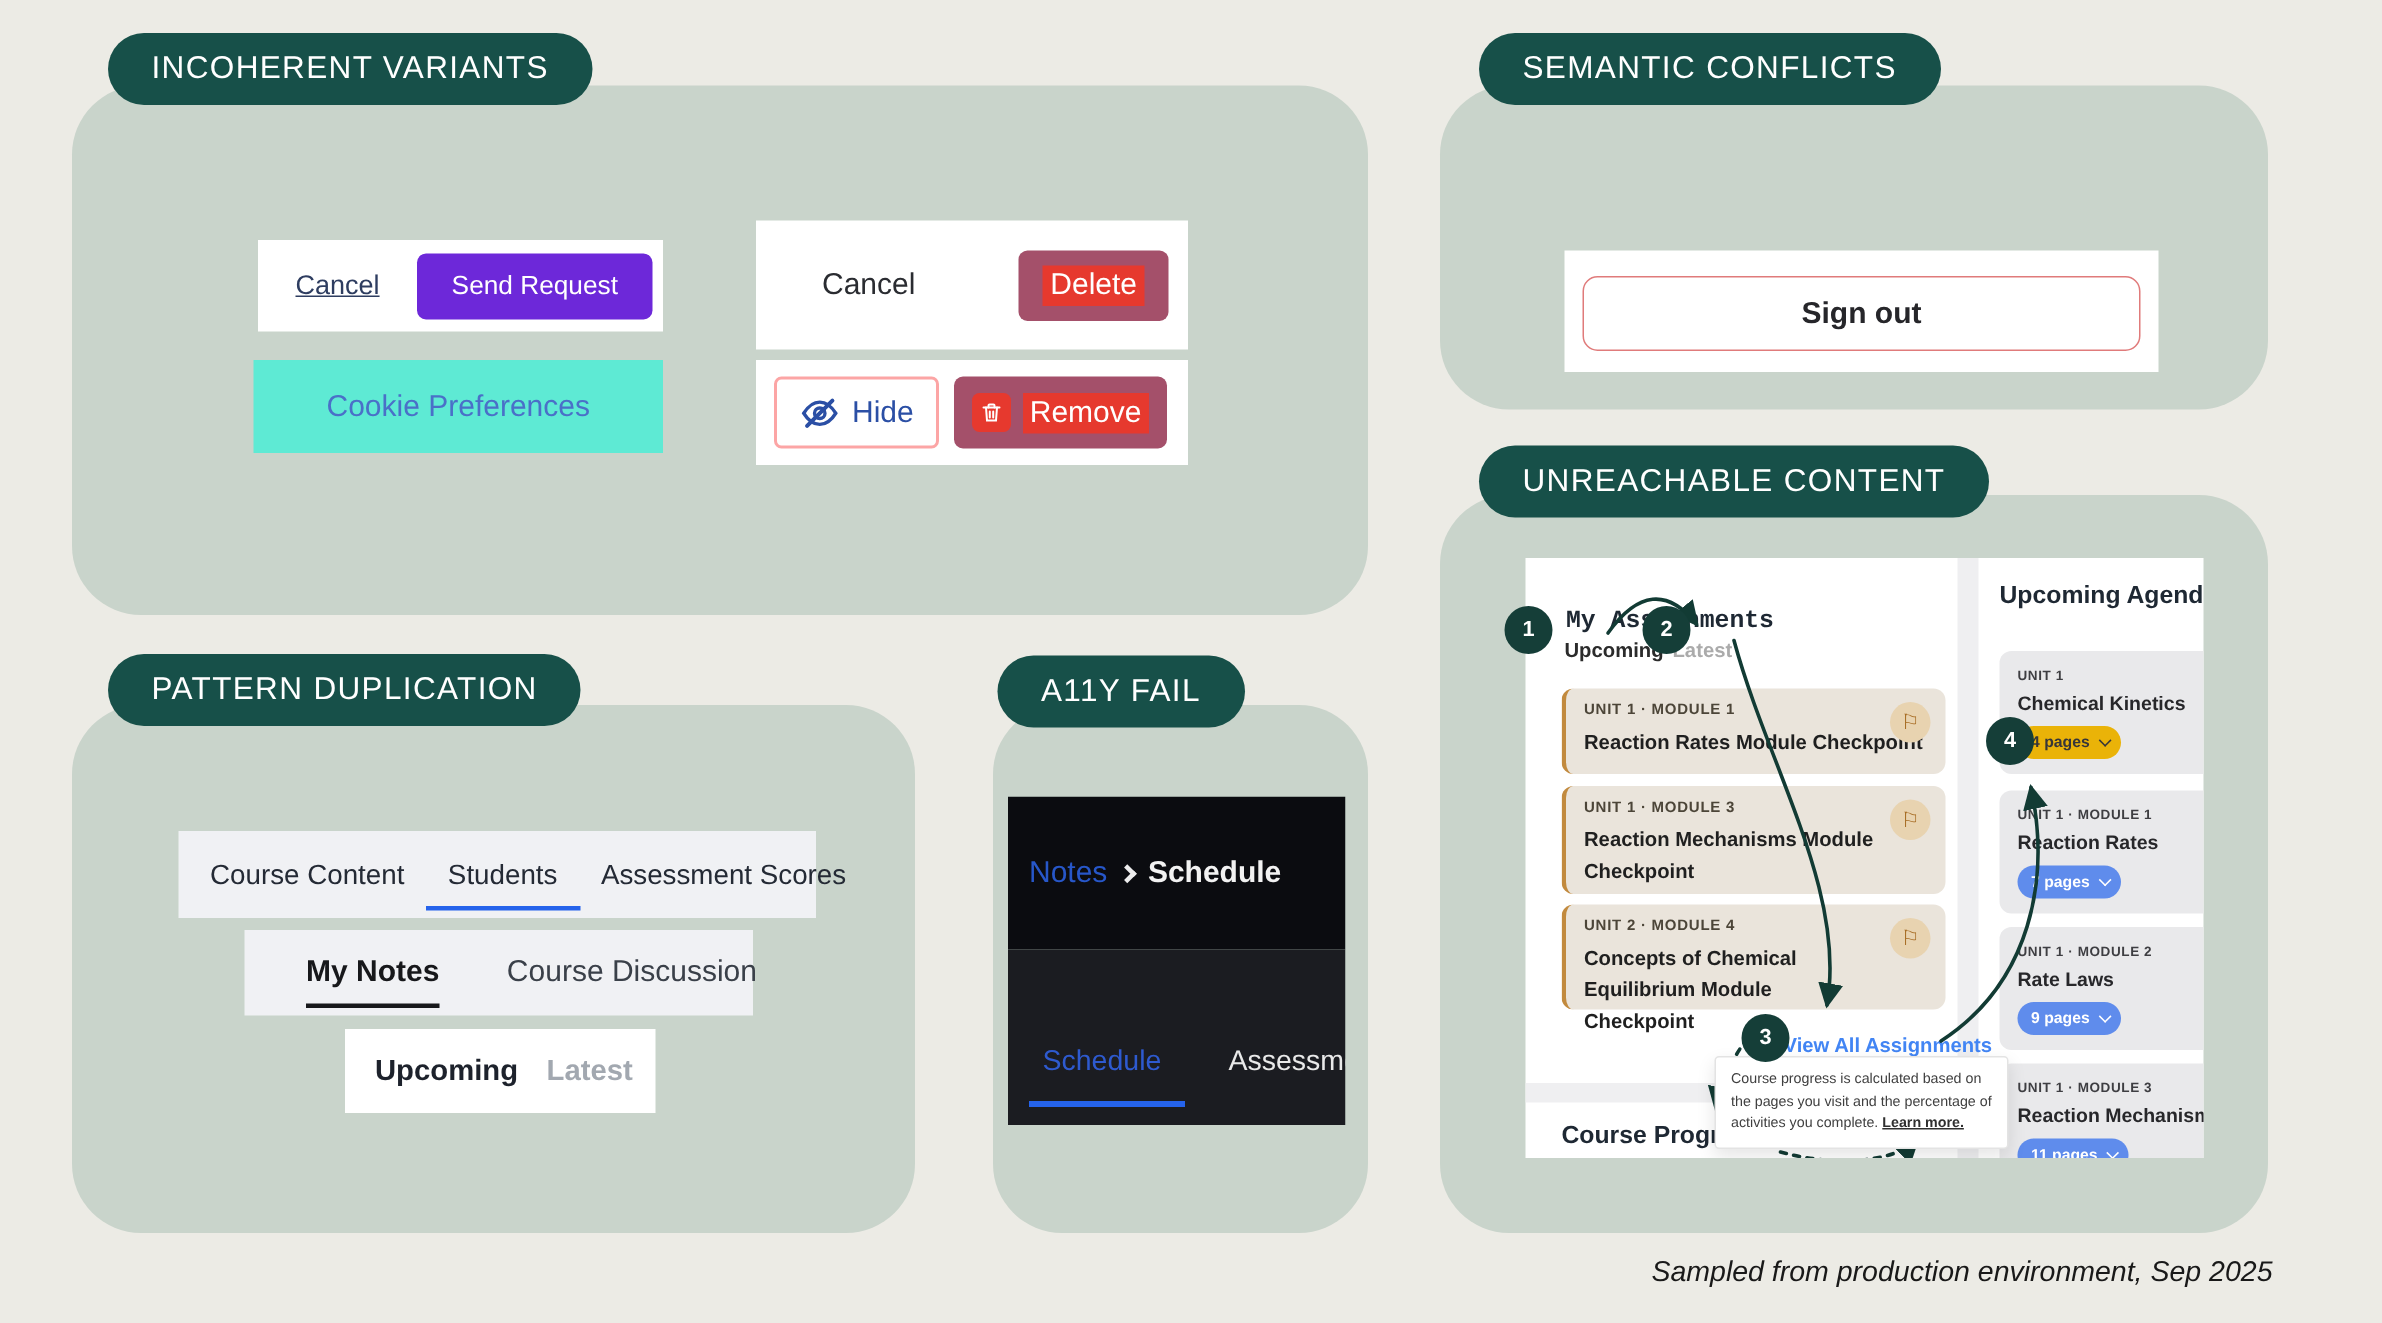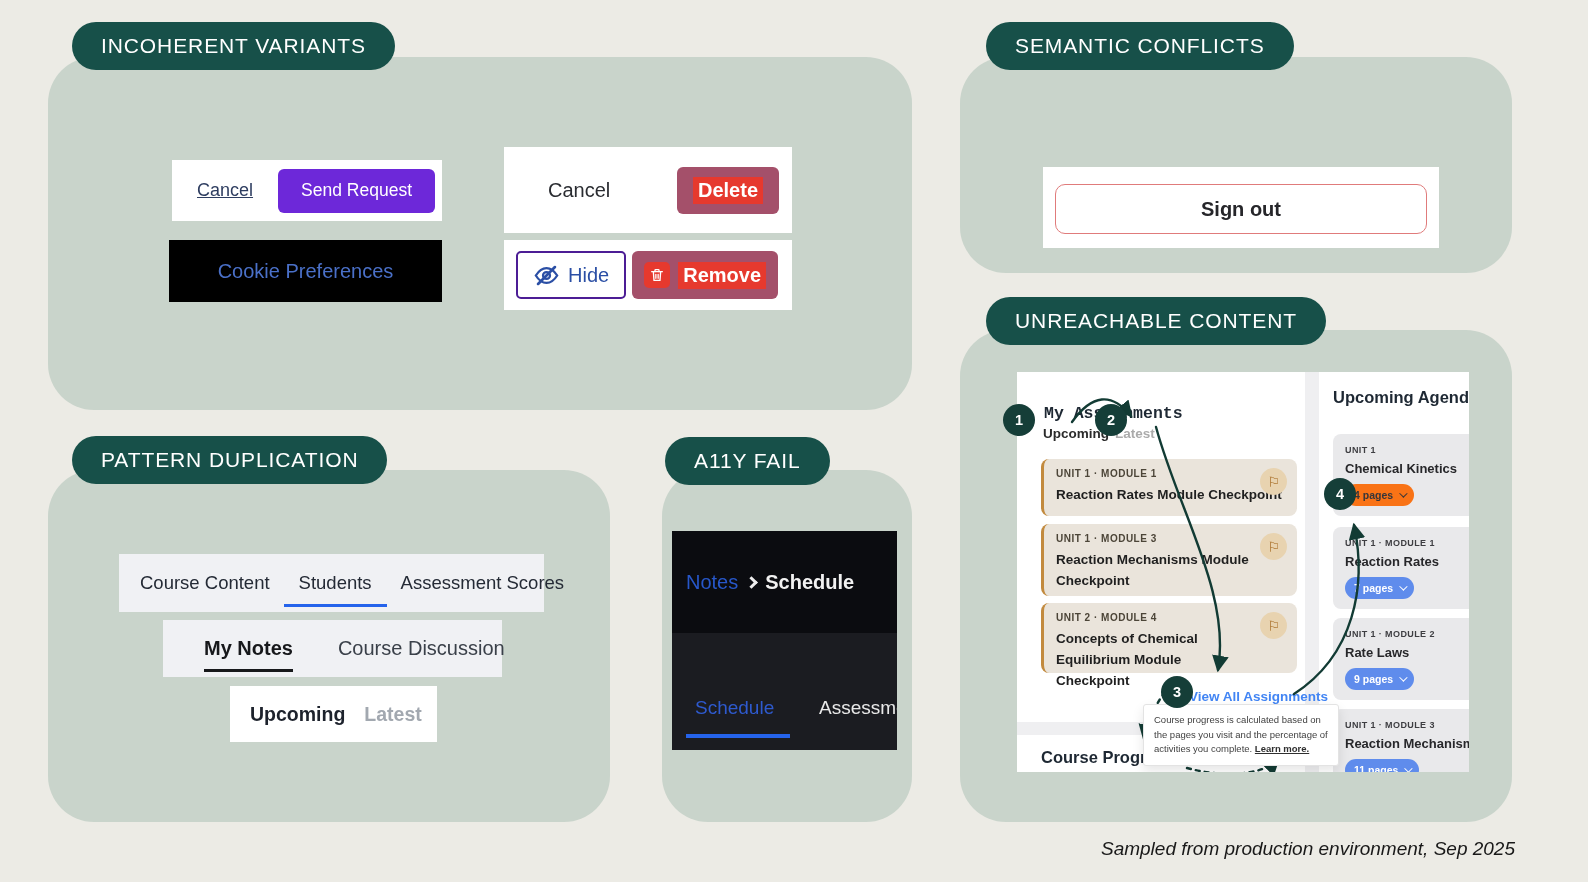--- a/index.html
+++ b/index.html
@@ -11,29 +11,29 @@
   .section { position:absolute; background:#C9D4CB; border-radius:46px; }
   .badge { position:absolute; height:48px; line-height:48px; padding:0 29px; border-radius:26px;
            background:#175049; color:#fff; font-size:21px; letter-spacing:.9px; font-weight:500; white-space:nowrap; z-index:3; }
   .wcard { position:absolute; background:#fff; }
 
   
   .dlgA { left:172px; top:160px; width:270px; height:61px; display:flex; align-items:center; }
   .dlgA .cancel-link { margin-left:25px; font-size:18px; color:#2E3D60; text-decoration:underline; cursor:pointer; }
   .btn-primary { margin-left:auto; margin-right:7px; height:44px; padding:0 23px; background:#6d28d9; color:#fff;
                  font-size:17.5px; font-weight:500; border:none; border-radius:6px; display:flex; align-items:center; cursor:pointer; }
-  .cookie { left:169px; top:240px; width:273px; height:62px; background:#000000; display:flex; align-items:center; justify-content:center;
+  .cookie { left:169px; top:240px; width:273px; height:62px; background:#5eead4; display:flex; align-items:center; justify-content:center;
             font-size:20px; color:#4A70C8; font-weight:500; cursor:pointer; position:absolute; }
   .dlgB { left:504px; top:147px; width:288px; height:86px; display:flex; align-items:center; }
   .dlgB .cancel-plain { margin-left:44px; font-size:20px; color:#2A2C31; cursor:pointer; }
   .btn-delete { margin-left:auto; margin-right:13px; height:47px; padding:0 16px; background:#A4506A; border:none; border-radius:6px;
                 display:flex; align-items:center; cursor:pointer; }
-  .hl-red { background:#E6392E; color:#fff; font-size:20px; font-weight:700; padding:2px 5px; }
+  .hl-red { background:#E6392E; color:#fff; font-size:20px; font-weight:400; padding:2px 5px; }
   .rowB { left:504px; top:240px; width:288px; height:70px; display:flex; align-items:center; }
-  .btn-hide { margin-left:12px; height:48px; padding:0 15px; background:#fff; border:2px solid #4c1d95; border-radius:5px;
+  .btn-hide { margin-left:12px; height:48px; padding:0 15px; background:#fff; border:2px solid #fca5a5; border-radius:5px;
               color:#2B4FA5; font-size:20px; font-weight:500; display:flex; align-items:center; gap:8px; cursor:pointer; }
   .btn-remove { margin-left:auto; margin-right:14px; height:48px; padding:0 12px; background:#A4506A; border:none; border-radius:6px;
                 display:flex; align-items:center; gap:8px; cursor:pointer; }
   .trash-box { width:26px; height:26px; background:#E6392E; border-radius:5px; display:flex; align-items:center; justify-content:center; }
 
   
   .signout-card { left:1043px; top:119px; width:396px; height:81px;margin-top:48px; }
   .btn-signout { position:absolute; left:12px; top:17px; width:372px; height:50px; background:#fff; border:1.5px solid #E07B7B;
                  border-radius:10px; font-size:20px; font-weight:700; color:#26262A; cursor:pointer;
                  font-family:"Liberation Sans","DejaVu Sans",sans-serif; }
@@ -77,21 +77,21 @@
   .cprog { position:absolute; left:24px; top:376px; font-size:16.5px; font-weight:700; color:#1E2833; display:flex; align-items:center; gap:7px; }
   .info-i { font-size:13px; font-weight:400; color:#555; cursor:pointer; }
   .tooltip { position:absolute; left:126px; top:332px; width:196px; background:#fff; border:1px solid #E3E3E3; border-radius:3px;
              box-shadow:0 5px 12px rgba(0,0,0,.10); padding:8px 10px; font-size:9.5px; color:#3F3F3F; line-height:1.55; z-index:6; }
   .tooltip b { text-decoration:underline; color:#2F2F2F; cursor:pointer; }
   .gcard { position:absolute; left:316px; width:150px; height:82px; background:#E9E9EB; border-radius:8px; padding:11px 12px 0 12px; }
   .gcard .meta { font-size:9px; font-weight:700; color:#3E3E42; letter-spacing:.4px; }
   .gcard .ttl { margin-top:6px; font-size:13px; font-weight:600; color:#27272A; white-space:nowrap; }
   .pill { position:absolute; left:12px; bottom:10px; height:22px; border-radius:11px; padding:0 9px; display:flex; align-items:center; gap:6px;
           font-size:10.5px; font-weight:700; cursor:pointer; }
-  .pill.gray { background:#f97316; color:#36363A; }
+  .pill.gray { background:#eab308; color:#36363A; }
   .pill.blue { background:#5F8CEC; color:#fff; }
   .chev-d { width:6px; height:6px; border-right:1.6px solid currentColor; border-bottom:1.6px solid currentColor; transform:rotate(45deg) translateY(-2px); }
   .stepdot { position:absolute; width:32px; height:32px; border-radius:50%; background:#153E38; color:#fff; font-size:14.5px; font-weight:700;
              display:flex; align-items:center; justify-content:center; z-index:7; }
   .arrows { position:absolute; left:0; top:0; z-index:5; pointer-events:none; }
 
   .footer-note { position:absolute; right:73px; top:838px; font-size:19px; font-style:italic; color:#191919; }
 </style>
 </head>
 <body>

